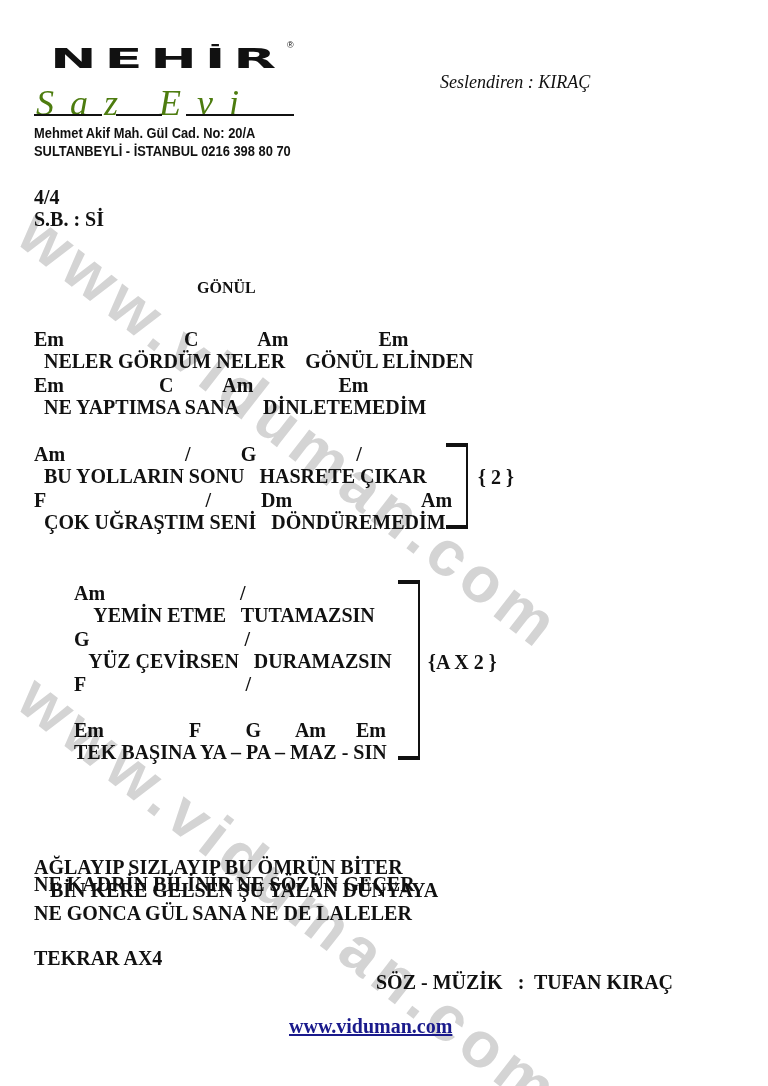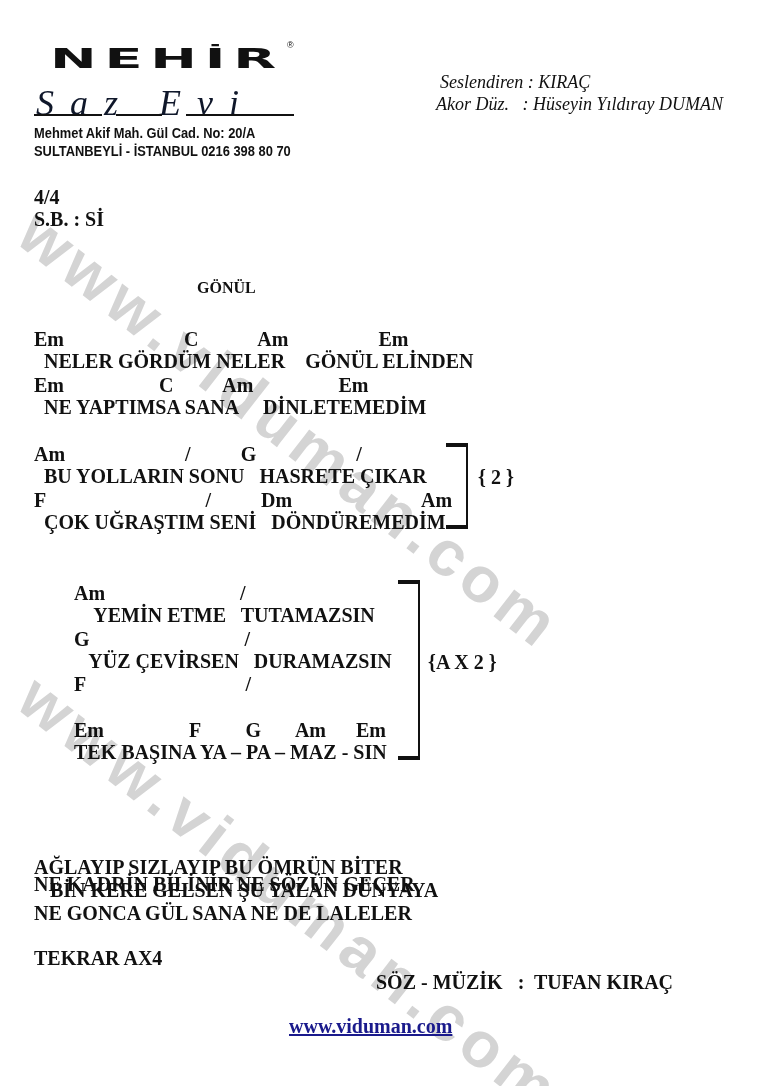--- a/index.html
+++ b/index.html
@@ -10,21 +10,21 @@
   .t16 { font-size:20px; }
   .wm { position:absolute; font-family:"Liberation Sans", sans-serif; font-weight:bold;
         color:#d4d4d4; font-size:64px; letter-spacing:6px; white-space:nowrap;
         transform-origin:left top; transform:rotate(38deg); z-index:0; }
   .content { position:absolute; left:0; top:0; width:768px; height:1086px; z-index:1; }
   .logo-nehir { position:absolute; left:50px; top:44px; font-family:"DejaVu Sans", sans-serif;
         font-weight:900; font-size:36px; letter-spacing:5px; transform:scaleX(1.55) scaleY(0.72);
         transform-origin:left top; color:#111; }
   .reg { position:absolute; left:287px; top:40px; font-size:9px; font-family:"Liberation Sans", sans-serif; }
   .saz { position:absolute; left:36px; top:82px; font-family:"Liberation Serif", serif; font-style:italic;
-        font-size:36px; letter-spacing:16px; color:#0f172a; }
+        font-size:36px; letter-spacing:16px; color:#4d7c0f; }
   .saz-line { position:absolute; height:2px; background:#111; top:114px; }
   .addr { position:absolute; left:34px; font-family:"Liberation Sans", sans-serif; font-weight:bold;
         font-size:14px; transform:scaleX(0.92); transform-origin:left top; }
   .credit { position:absolute; font-style:italic; font-size:18px; white-space:pre; }
   .bracket { position:absolute; border:2px solid #111; border-left:none; }
   .bracket::before, .bracket::after { content:""; position:absolute; right:-2px; width:22px; height:4px; background:#111; }
   .bracket::before { top:-3px; }
   .bracket::after { bottom:-3px; }
   a.link { color:#1a1a8c; text-decoration:underline; }
 </style>
@@ -39,21 +39,20 @@
   <div class="logo-nehir">NEHİR</div>
   <div class="reg">®</div>
   <div class="saz">Saz Evi</div>
   <div class="saz-line" style="left:34px; width:68px;"></div>
   <div class="saz-line" style="left:116px; width:46px;"></div>
   <div class="saz-line" style="left:186px; width:108px;"></div>
   <div class="addr" style="top:125px;">Mehmet Akif Mah. Gül Cad. No: 20/A</div>
   <div class="addr" style="top:143px;">SULTANBEYLİ - İSTANBUL 0216 398 80 70</div>
 
   <div class="credit" style="left:440px; top:72px;">Seslendiren : KIRAÇ</div>
-  <div class="credit" style="left:436px; top:94px;">Akor Düz.   : Hüseyin Yıldıray DUMAN</div>
 
   <div class="abs b t16" style="left:34px; top:186px;">4/4</div>
   <div class="abs b t16" style="left:34px; top:208px;">S.B. : Sİ</div>
 
   <div class="abs b" style="left:197px; top:279px; font-size:16px;">GÖNÜL</div>
 
   <div class="abs b t16" style="left:34px; top:328px;">Em                        C            Am                  Em</div>
   <div class="abs b t16" style="left:34px; top:350px;">  NELER GÖRDÜM NELER    GÖNÜL ELİNDEN</div>
   <div class="abs b t16" style="left:34px; top:374px;">Em                   C          Am                 Em</div>
   <div class="abs b t16" style="left:34px; top:396px;">  NE YAPTIMSA SANA     DİNLETEMEDİM</div>

